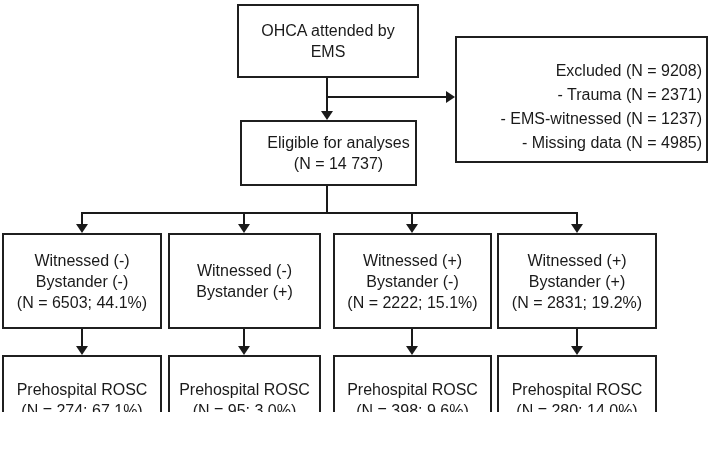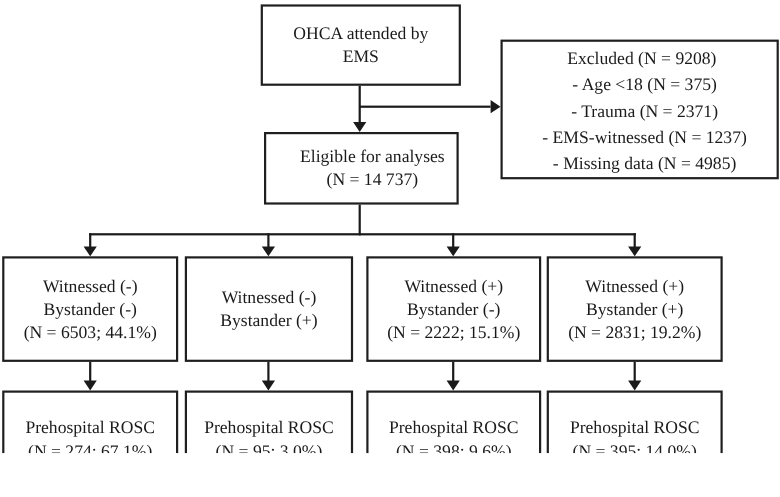--- a/index.html
+++ b/index.html
@@ -1,21 +1,21 @@
 <!DOCTYPE html>
 <html style="--c-background: #ffffff; --c-text: #1a1a1a; --c-box_border: #1f1f1f; --c-line: #1a1a1a;"><head>
 <meta charset="utf-8">
 <style>
   html, body { margin: 0; padding: 0; background: #ffffff; }
   .canvas {
     position: relative;
     width: 709px;
     height: 412px;
     background: var(--c-background, #ffffff);
-    font-family: Liberation Serif, serif;
+    font-family: Liberation Sans, sans-serif;
     color: var(--c-text, #1a1a1a);
     overflow: hidden;
   }
   .box {
     position: absolute;
     box-sizing: border-box;
     border: 2px solid var(--c-box_border, #1f1f1f);
     background: #ffffff;
   }
   .center {
@@ -24,22 +24,22 @@
     align-items: center;
     justify-content: center;
     text-align: center;
   }
   .ln {
     font-size: 16px;
     line-height: 21px;
     white-space: nowrap;
   }
   .excl {
-    padding: 4px 4px 0 8px;
-    text-align: center;
+    padding: 21px 4px 0 8px;
+    text-align: right;
   }
   .excl .ln { line-height: 24px; }
   .excl .item { padding-left: 5px; }
   .vline, .hline {
     position: absolute;
     background: var(--c-line, #1a1a1a);
   }
   .arrd {
     position: absolute;
     width: 0; height: 0;
@@ -60,21 +60,20 @@
 
 <div class="canvas">
 
   <div class="box center" style="left:237px; top:4px; width:182px; height:74px;">
     <div class="ln">OHCA attended by</div>
     <div class="ln">EMS</div>
   </div>
 
   <div class="box excl" style="left:455px; top:36px; width:253px; height:127px;">
     <div class="ln">Excluded (N = 9208)</div>
-    <div class="ln item">- Age &lt;18 (N = 375)</div>
     <div class="ln item">- Trauma (N = 2371)</div>
     <div class="ln item">- EMS-witnessed (N = 1237)</div>
     <div class="ln item">- Missing data (N = 4985)</div>
   </div>
 
   <div class="box center" style="left:240px; top:120px; width:177px; height:66px;padding-left:20px;">
     <div class="ln">Eligible for analyses</div>
     <div class="ln">(N = 14 737)</div>
   </div>
 
@@ -105,21 +104,21 @@
   <div class="box center" style="left:168px; top:355px; width:153px; height:90px;">
     <div class="ln">Prehospital ROSC</div>
     <div class="ln">(N = 95; 3.0%)</div>
   </div>
   <div class="box center" style="left:333px; top:355px; width:159px; height:90px;">
     <div class="ln">Prehospital ROSC</div>
     <div class="ln">(N = 398; 9.6%)</div>
   </div>
   <div class="box center" style="left:497px; top:355px; width:160px; height:90px;">
     <div class="ln">Prehospital ROSC</div>
-    <div class="ln">(N = 395; 14.0%)</div>
+    <div class="ln">(N = 280; 14.0%)</div>
   </div>
 
   <div class="vline" style="left:326px; top:78px; width:2px; height:34px;"></div>
   <div class="arrd" style="left:321px; top:111px;"></div>
 
   <div class="hline" style="left:327px; top:96px; width:119px; height:2px;"></div>
   <div class="arrr" style="left:446px; top:91px;"></div>
 
   <div class="vline" style="left:326px; top:186px; width:2px; height:28px;"></div>
   <div class="hline" style="left:81px; top:212px; width:497px; height:2px;"></div>

